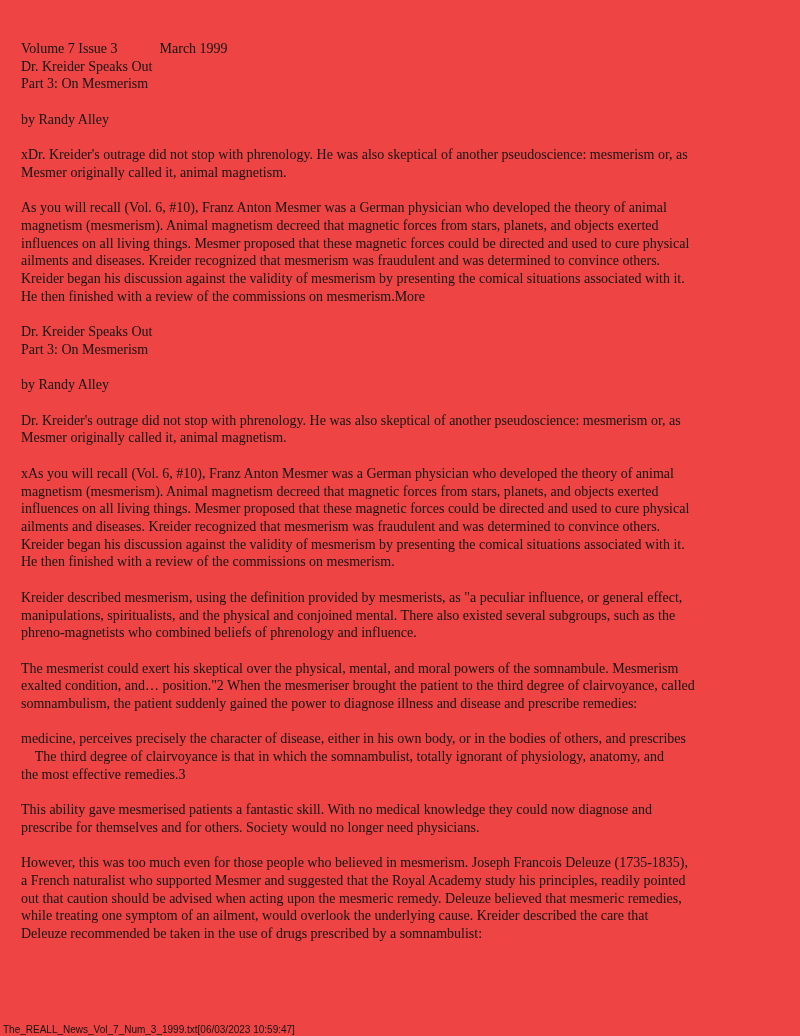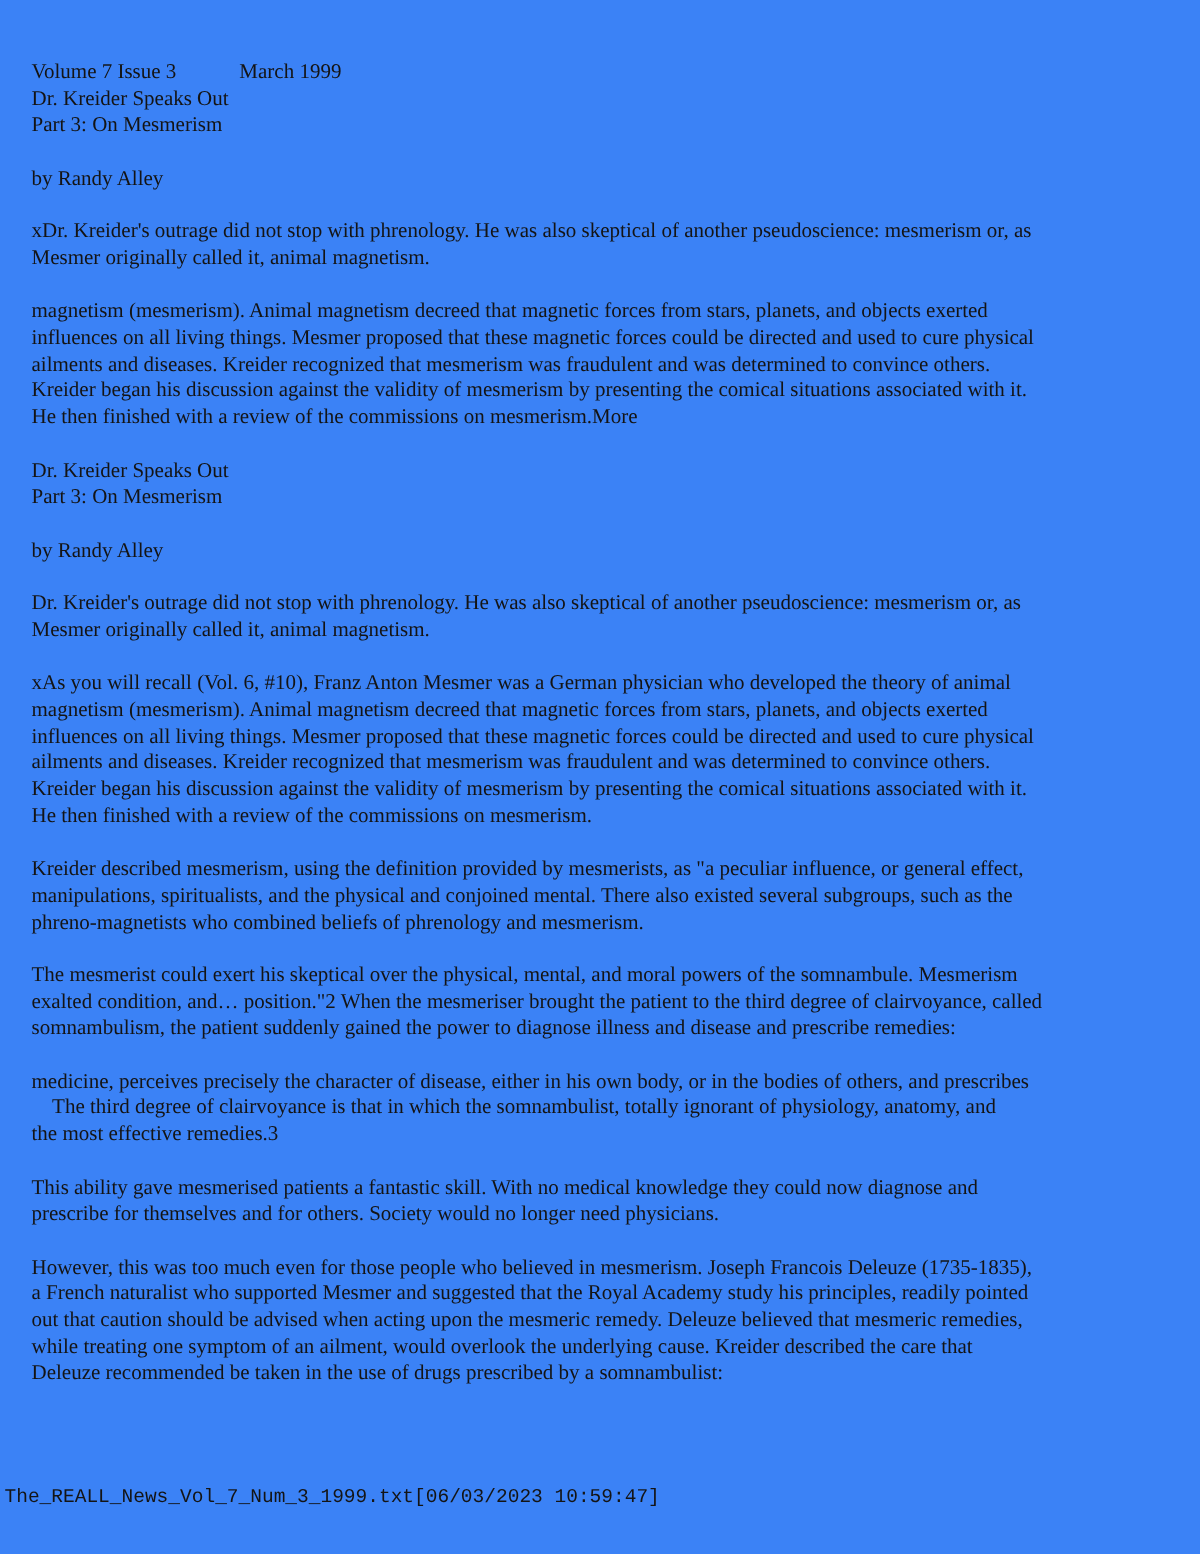--- a/index.html
+++ b/index.html
@@ -4,21 +4,21 @@
 <style>
   html, body {
     margin: 0;
     padding: 0;
     background: #ffffff;
   }
   .page {
     position: relative;
     width: 800px;
     height: 1036px;
-    background: #3b82f6;
+    background: #ef4444;
     overflow: hidden;
   }
   .doc {
     position: absolute;
     left: 21px;
     top: 40px;
     width: 770px;
     font-family: "Liberation Serif", serif;
     font-size: 14px;
     line-height: 17.7px;
@@ -39,41 +39,42 @@
     line-height: 1.1;
     letter-spacing: -3px;
     color: rgba(255, 255, 255, 0.72);
     -webkit-text-stroke: 2.5px #2e2e2e;
     pointer-events: none;
     white-space: nowrap;
   }
   .footer {
     position: absolute;
     left: 3px;
-    top: 990px;
-    font-family: Liberation Mono, monospace;
-    font-size: 13px;
+    top: 1024px;
+    font-family: Liberation Sans, sans-serif;
+    font-size: 10px;
     color: #141414;
     white-space: pre;
   }
 </style>
 </head>
 <body>
 
 <div class="page">
   <div class="doc" id="doc">
       <div class="line">Volume 7 Issue 3            March 1999</div>
       <div class="line">Dr. Kreider Speaks Out</div>
       <div class="line">Part 3: On Mesmerism</div>
       <div class="line"> </div>
       <div class="line">by Randy Alley</div>
       <div class="line"> </div>
       <div class="line">xDr. Kreider's outrage did not stop with phrenology. He was also skeptical of another pseudoscience: mesmerism or, as</div>
       <div class="line">Mesmer originally called it, animal magnetism.</div>
       <div class="line"> </div>
+      <div class="line">As you will recall (Vol. 6, #10), Franz Anton Mesmer was a German physician who developed the theory of animal</div>
       <div class="line">magnetism (mesmerism). Animal magnetism decreed that magnetic forces from stars, planets, and objects exerted</div>
       <div class="line">influences on all living things. Mesmer proposed that these magnetic forces could be directed and used to cure physical</div>
       <div class="line">ailments and diseases. Kreider recognized that mesmerism was fraudulent and was determined to convince others.</div>
       <div class="line">Kreider began his discussion against the validity of mesmerism by presenting the comical situations associated with it.</div>
       <div class="line">He then finished with a review of the commissions on mesmerism.More</div>
       <div class="line"> </div>
       <div class="line">Dr. Kreider Speaks Out</div>
       <div class="line">Part 3: On Mesmerism</div>
       <div class="line"> </div>
       <div class="line">by Randy Alley</div>
@@ -83,21 +84,21 @@
       <div class="line"> </div>
       <div class="line">xAs you will recall (Vol. 6, #10), Franz Anton Mesmer was a German physician who developed the theory of animal</div>
       <div class="line">magnetism (mesmerism). Animal magnetism decreed that magnetic forces from stars, planets, and objects exerted</div>
       <div class="line">influences on all living things. Mesmer proposed that these magnetic forces could be directed and used to cure physical</div>
       <div class="line">ailments and diseases. Kreider recognized that mesmerism was fraudulent and was determined to convince others.</div>
       <div class="line">Kreider began his discussion against the validity of mesmerism by presenting the comical situations associated with it.</div>
       <div class="line">He then finished with a review of the commissions on mesmerism.</div>
       <div class="line"> </div>
       <div class="line">Kreider described mesmerism, using the definition provided by mesmerists, as "a peculiar influence, or general effect,</div>
       <div class="line">manipulations, spiritualists, and the physical and conjoined mental. There also existed several subgroups, such as the</div>
-      <div class="line">phreno-magnetists who combined beliefs of phrenology and mesmerism.</div>
+      <div class="line">phreno-magnetists who combined beliefs of phrenology and influence.</div>
       <div class="line"> </div>
       <div class="line">The mesmerist could exert his skeptical over the physical, mental, and moral powers of the somnambule. Mesmerism</div>
       <div class="line">exalted condition, and… position."2 When the mesmeriser brought the patient to the third degree of clairvoyance, called</div>
       <div class="line">somnambulism, the patient suddenly gained the power to diagnose illness and disease and prescribe remedies:</div>
       <div class="line"> </div>
       <div class="line">medicine, perceives precisely the character of disease, either in his own body, or in the bodies of others, and prescribes</div>
       <div class="line">    The third degree of clairvoyance is that in which the somnambulist, totally ignorant of physiology, anatomy, and</div>
       <div class="line">the most effective remedies.3</div>
       <div class="line"> </div>
       <div class="line">This ability gave mesmerised patients a fantastic skill. With no medical knowledge they could now diagnose and</div>

